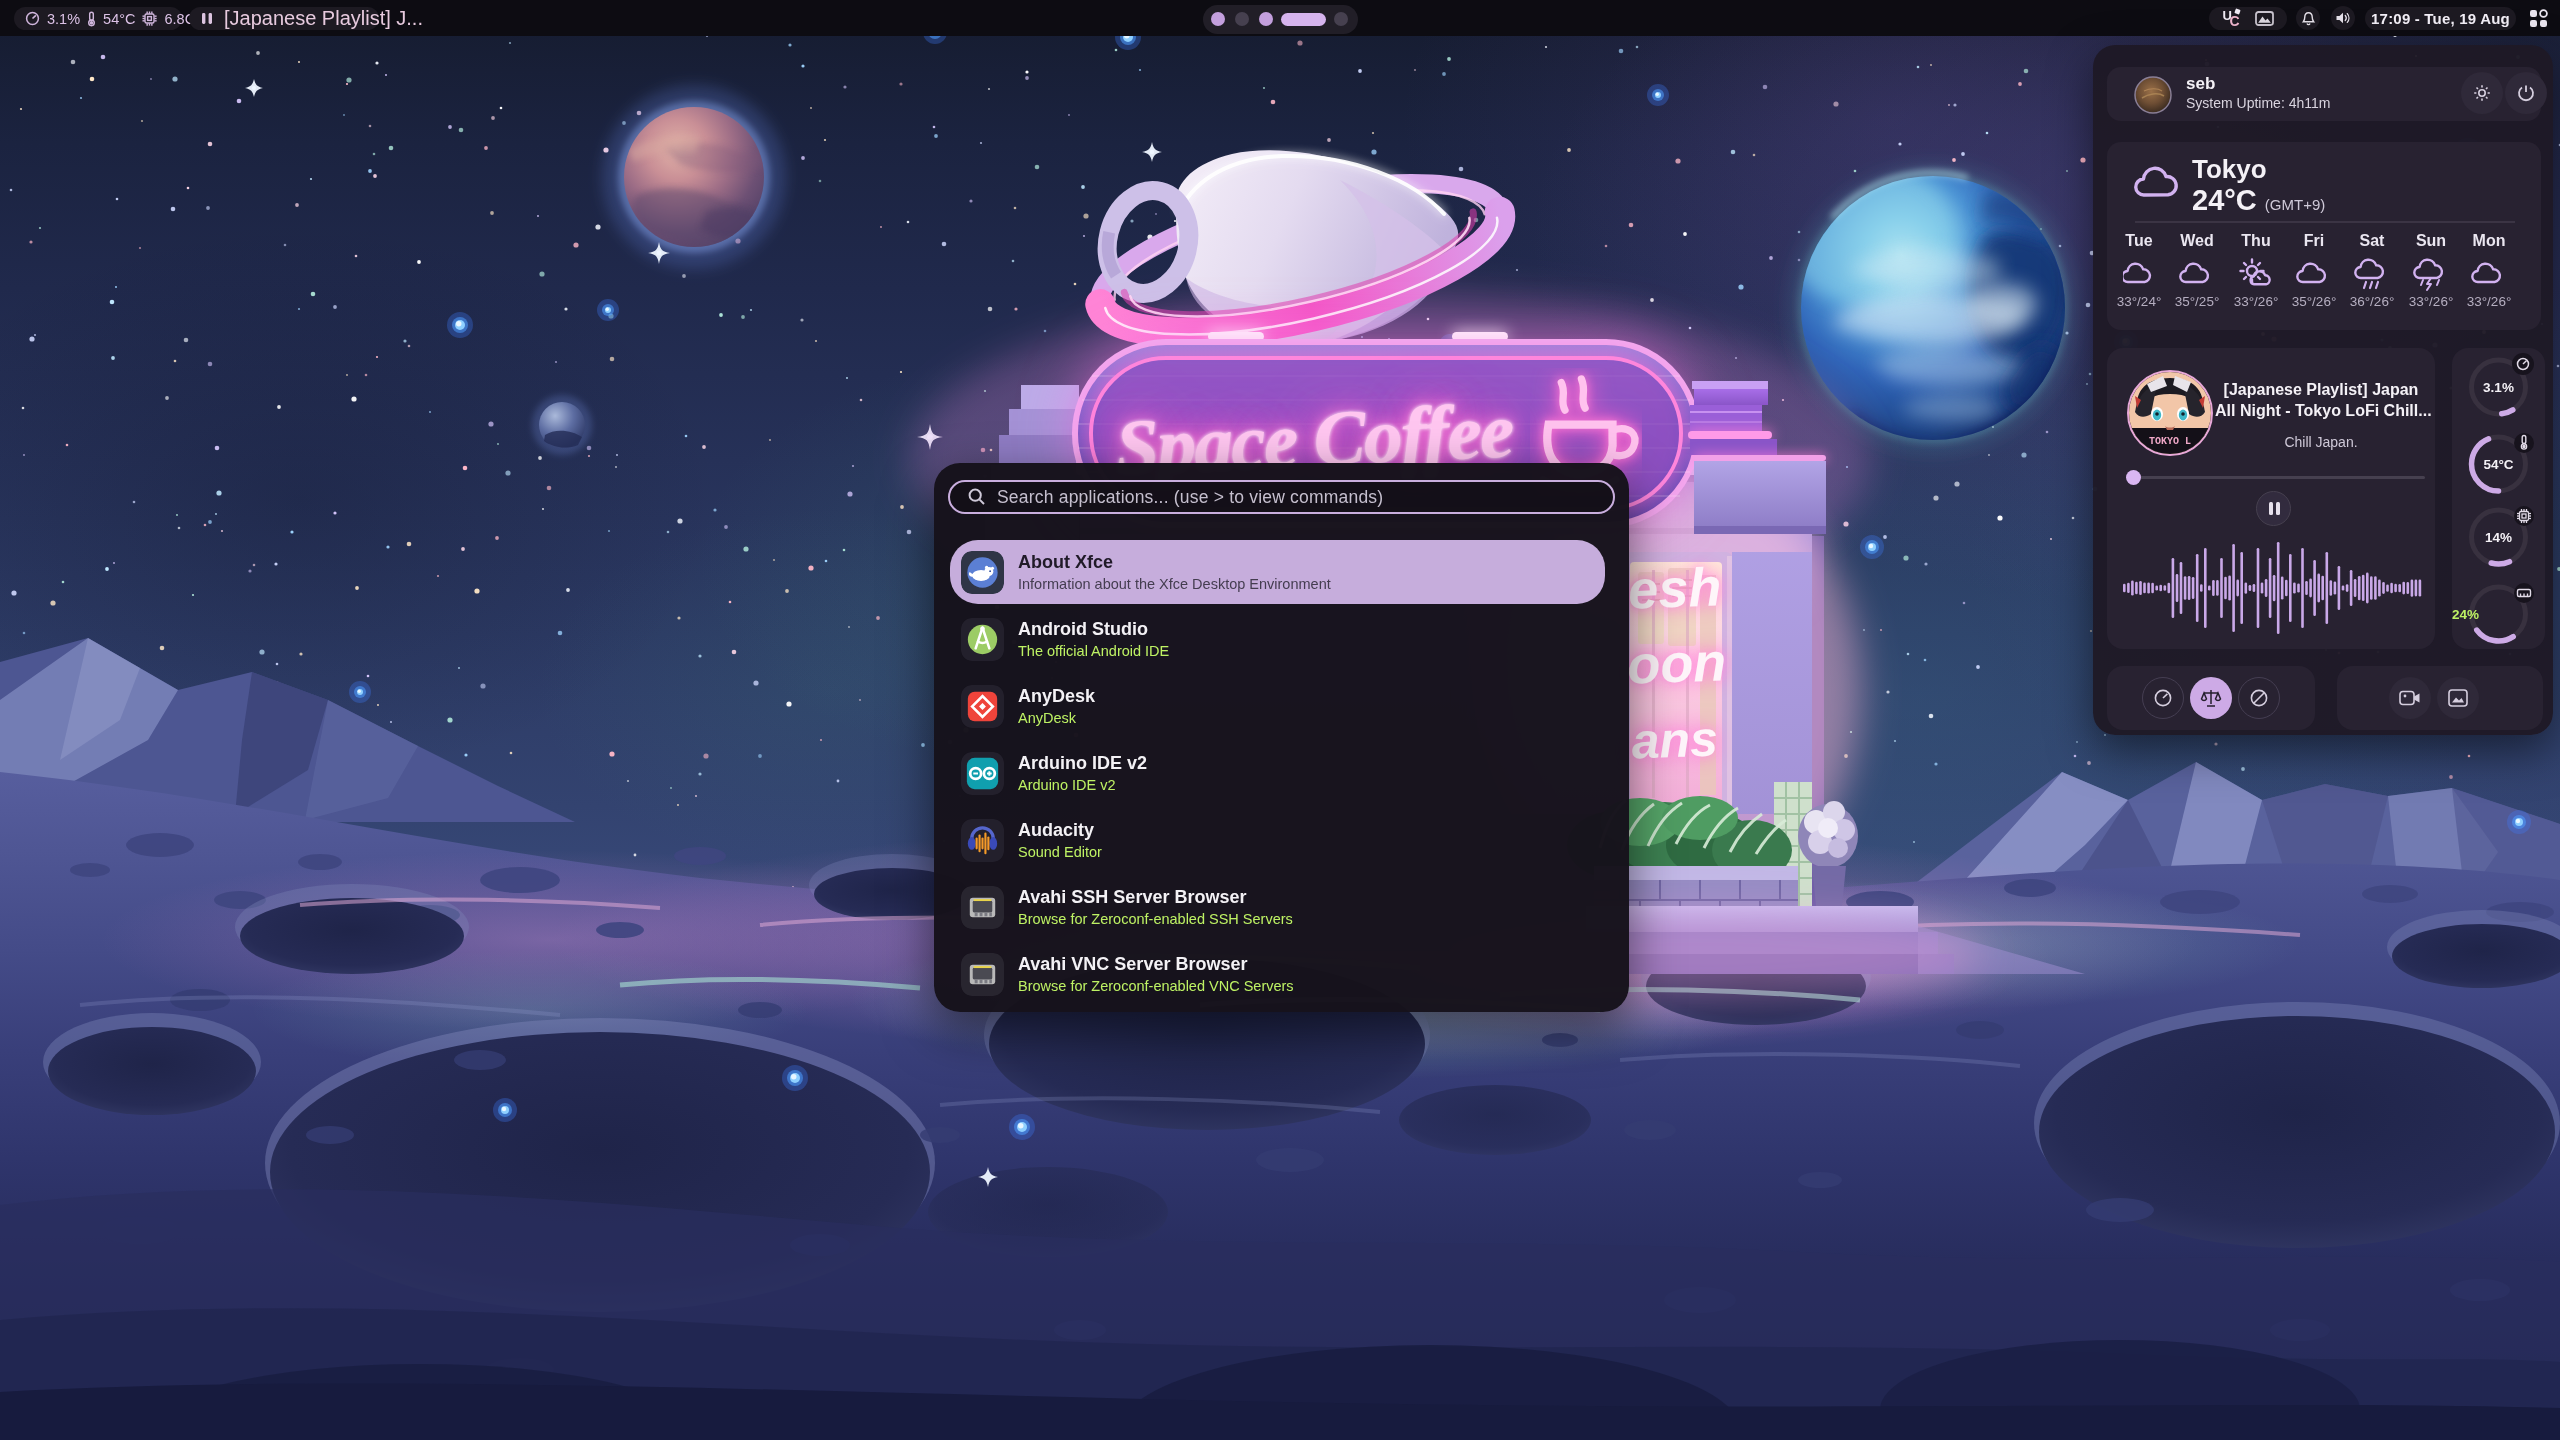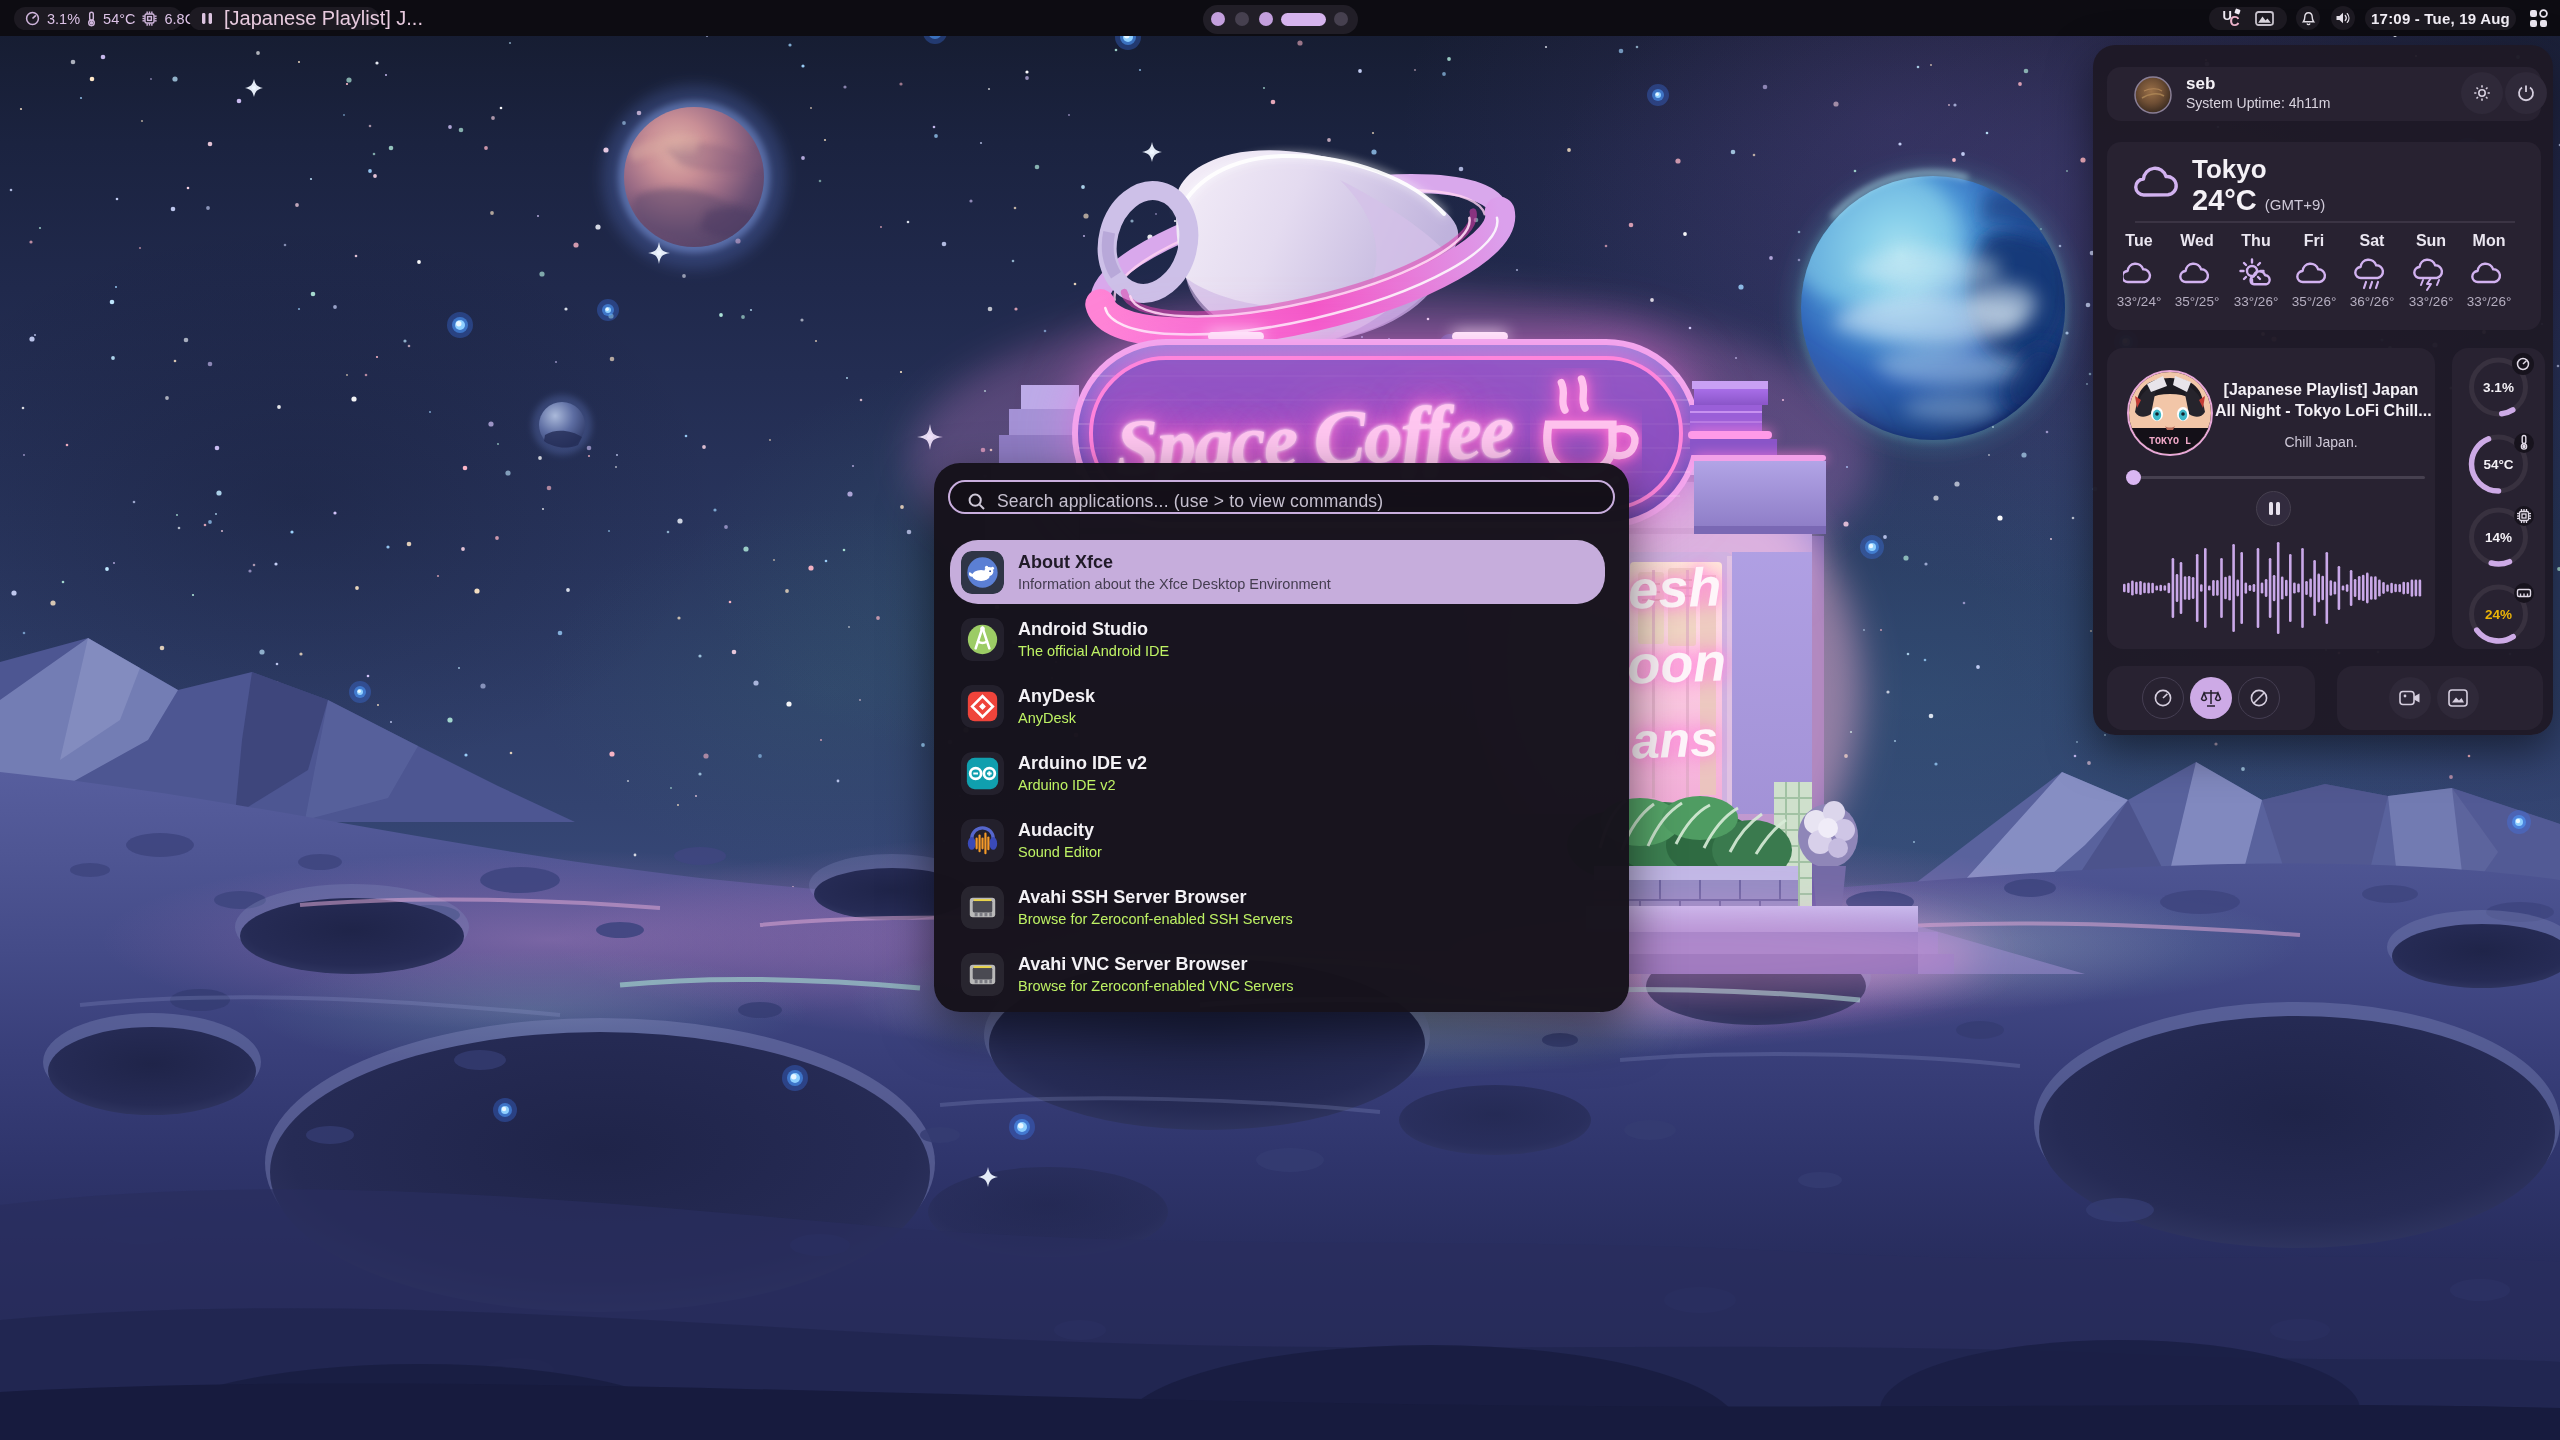--- a/index.html
+++ b/index.html
@@ -13,21 +13,21 @@
  radial-gradient(620px 420px at 2400px 560px, rgba(64,100,140,0.22), rgba(64,100,140,0) 70%),
  radial-gradient(520px 300px at 1060px 560px, rgba(70,146,138,0.18), rgba(70,146,138,0) 70%),
  radial-gradient(420px 260px at 830px 690px, rgba(64,134,128,0.15), rgba(64,134,128,0) 70%),
  radial-gradient(600px 400px at 300px 500px, rgba(12,16,36,0.25), rgba(12,16,36,0) 70%),
  linear-gradient(180deg,#151b2e 0%,#1b2340 10%,#20294c 20%,#263158 32%,#2c3a64 44%,#334370 56%,#3a4c7e 66%,#42548a 76%,#485a93 86%,#4c5f9a 100%)}
 #topbar{position:absolute;left:0;top:0;width:2560px;height:36px;background:#0d0c12;display:flex;align-items:center}
 .pill svg{flex:none}
 .pill{background:#1d1a22;border-radius:12px;height:23px;display:flex;align-items:center;color:#dcc2e6;font-size:15px}
 .circbtn{background:#1d1a22;border-radius:50%;width:24px;height:24px;display:flex;align-items:center;justify-content:center}
 #launcher{position:absolute;left:934px;top:463px;width:695px;height:549px;background:rgba(22,18,27,0.985);border-radius:26px;box-shadow:0 18px 50px rgba(0,0,0,0.55)}
-#searchbox{position:absolute;left:14px;top:17px;width:667px;height:34px;border:2px solid #c9aede;border-radius:17px;background:rgba(16,13,20,0.6);display:flex;align-items:flex-end;color:#c5bfce;font-size:17.5px}
+#searchbox{position:absolute;left:14px;top:17px;width:667px;height:34px;border:2px solid #c9aede;border-radius:17px;background:rgba(16,13,20,0.6);display:flex;align-items:center;color:#c5bfce;font-size:17.5px}
 .approw{position:absolute;left:16px;width:655px;height:64px;border-radius:28px;display:flex;align-items:center}
 .approw .ic{width:43px;height:43px;border-radius:11px;margin-left:11px;flex:none}
 .approw .tt{margin-left:14px;line-height:1}
 .approw .t1{font-size:18px;font-weight:bold;color:#f3f1f5;margin-bottom:6px}
 .approw .t2{font-size:14.5px;color:#bef264}
 .rowsel{background:#c6addc}
 .rowsel .t1{color:#201a28}
 .rowsel .t2{color:#443d50}
 #panel{position:absolute;left:2093px;top:45px;width:460px;height:690px;background:rgba(30,25,37,0.96);border-radius:22px;box-shadow:0 16px 44px rgba(0,0,0,0.5)}
 .card{position:absolute;background:#282231;border-radius:14px}
@@ -1658,21 +1658,21 @@
             <circle r="27" pathLength="100" stroke="#cdaae6" stroke-width="5.5" stroke-linecap="round" stroke-dasharray="11 100" transform="rotate(66)"></circle>
           </g>
    <g transform="translate(46.5,266)">
             <circle r="27" stroke="#38313f" stroke-width="5"></circle>
             <circle r="27" pathLength="100" stroke="#cdaae6" stroke-width="5.5" stroke-linecap="round" stroke-dasharray="24 100" transform="rotate(57)"></circle>
           </g>
   </svg>
   <div style="position:absolute;left:0;top:32px;width:93px;text-align:center;font-size:13.5px;font-weight:bold;color:#f4f1f6">3.1%</div>
   <div style="position:absolute;left:0;top:109px;width:93px;text-align:center;font-size:13.5px;font-weight:bold;color:#f4f1f6">54°C</div>
   <div style="position:absolute;left:0;top:182px;width:93px;text-align:center;font-size:13.5px;font-weight:bold;color:#f4f1f6">14%</div>
-  <div style="position:absolute;left:0;top:259px;width:93px;text-align:center;font-size:13.5px;font-weight:bold;color:#eab308">24%</div>
+  <div style="position:absolute;left:0;top:259px;width:93px;font-size:13.5px;font-weight:bold;color:#bef264">24%</div>
   <svg style="position:absolute;left:58px;top:3px" width="26" height="26" viewBox="0 0 26 26">
           <circle cx="13" cy="13" r="11" fill="#17131d"></circle>
           <g fill="none" stroke="#e2dbe8" stroke-width="1.5">
             <circle cx="13" cy="13" r="5.5"></circle>
             <line x1="13" y1="13" x2="16.4" y2="9.8"></line>
           </g>
         </svg>
   <svg style="position:absolute;left:60px;top:83px" width="24" height="24" viewBox="0 0 24 24">
           <circle cx="12" cy="12" r="10" fill="#17131d"></circle>
           <g fill="none" stroke="#e2dbe8" stroke-width="1.4">

